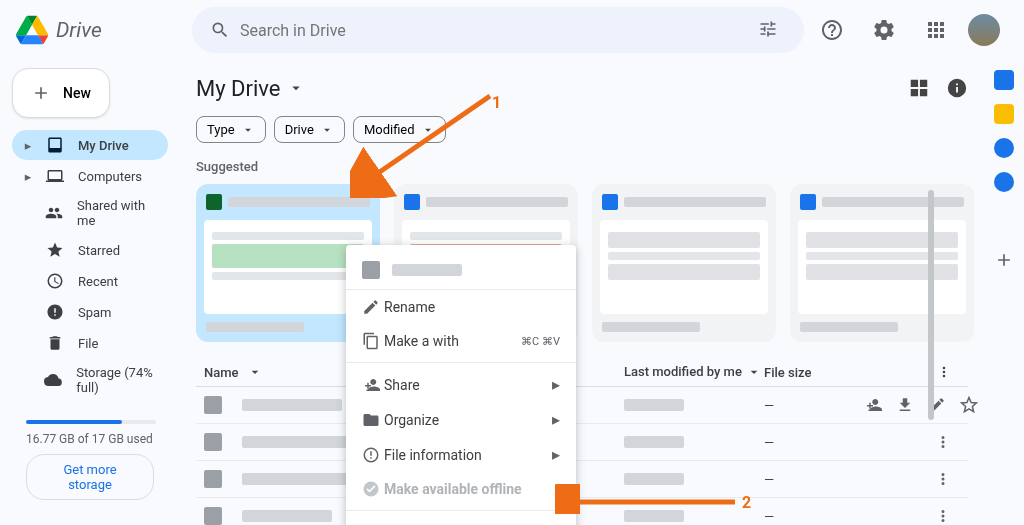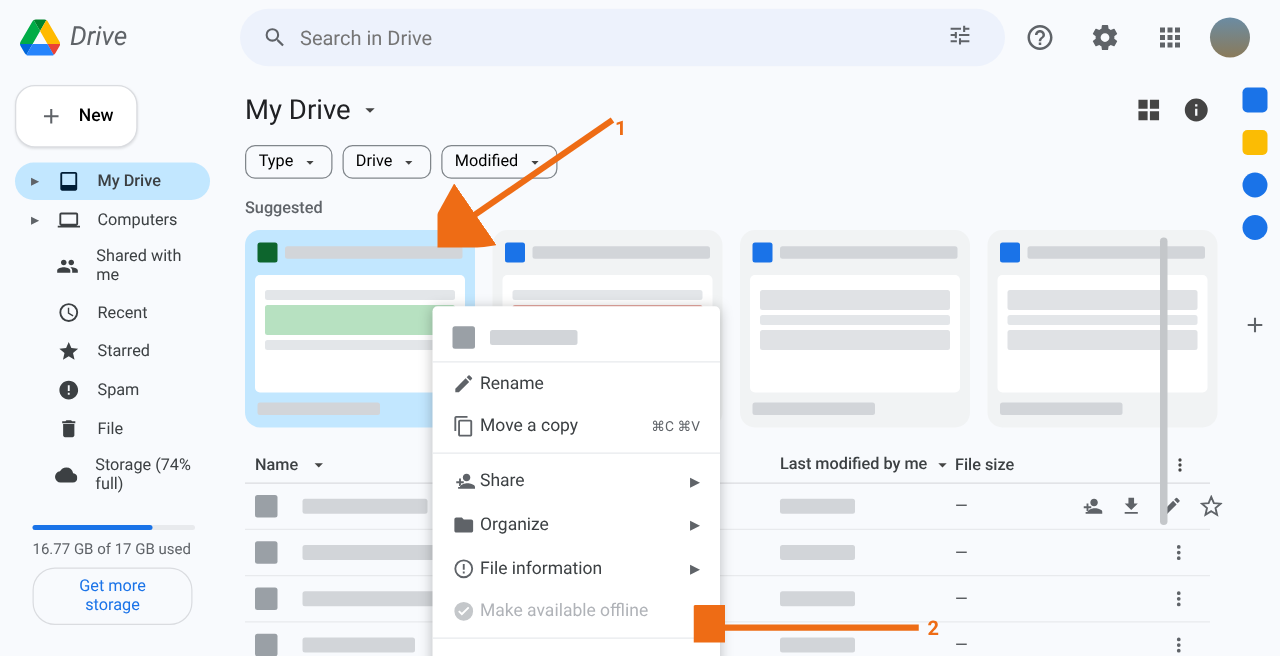--- a/index.html
+++ b/index.html
@@ -71,21 +71,21 @@
 .tr .ico { width:18px; height:18px; background:#9aa0a6; border-radius:2px; margin-right:12px; }
 .tr .nm { height:12px; width:100px; background:#d2d5d9; border-radius:2px; }
 .tr .mod { height:12px; width:60px; background:#d2d5d9; border-radius:2px; }
 .tr .col-act svg { width:18px; height:18px; fill:#5f6368; cursor:pointer; }
 
 .ctx { position: absolute; left: 346px; top: 245px; width: 230px; background: #fff; border-radius: 4px; box-shadow: 0 2px 10px rgba(0,0,0,0.25); padding: 6px 0; z-index: 50; font-size: 14px; }
 .ctx .hdr { display:flex; align-items:center; gap:12px; padding:10px 16px; border-bottom:1px solid #e8eaed; }
 .ctx .hdr .ico { width:18px; height:18px; background:#9aa0a6; border-radius:2px; }
 .ctx .hdr .txt { height:12px; width:70px; background:#d2d5d9; border-radius:2px; }
 .ctx li { list-style:none; display:flex; align-items:center; gap:4px; padding: 8px 16px; cursor:pointer; position:relative; }
-.ctx li.disabled { color:#b0b3b8; cursor:default; }
+.ctx li.disabled { color:#b0b3b8; cursor:default;font-weight:bold; }
 .ctx li svg { width:18px; height:18px; fill:#5f6368; }
 .ctx li.disabled svg { fill:#c4c7ca; }
 .ctx li .sub { margin-left:auto; font-size:16px; color:#5f6368; }
 .ctx li .sc { margin-left:auto; font-size:11px; color:#5f6368; }
 .ctx hr { border:none; border-top:1px solid #e8eaed; margin:4px 0; }
 
 .right-rail { width: 40px; display:flex; flex-direction:column; align-items:center; gap:14px; padding-top:10px; }
 .rr-ico { width:20px; height:20px; border-radius:4px; cursor:pointer; }
 
 .arrow1 { position:absolute; left:350px; top:88px; z-index:60; pointer-events: none; }
@@ -163,30 +163,30 @@
       <li>
           <span class="caret"></span>
           <svg viewBox="0 0 24 24">
             <path d="M16 11c1.66 0 3-1.34 3-3s-1.34-3-3-3-3 1.34-3 3 1.34 3 3 3zm-8 0c1.66 0 3-1.34 3-3S9.66 5 8 5 5 6.34 5 8s1.34 3 3 3zm0 2c-2.33 0-7 1.17-7 3.5V19h14v-2.5c0-2.33-4.67-3.5-7-3.5zm8 0c-.29 0-.62.02-.97.05 1.16.84 1.97 1.97 1.97 3.45V19h6v-2.5c0-2.33-4.67-3.5-7-3.5z"></path>
           </svg>
           <span>Shared with me</span>
         </li>
       <li>
           <span class="caret"></span>
           <svg viewBox="0 0 24 24">
+            <path d="M12 17.27L18.18 21l-1.64-7.03L22 9.24l-7.19-.61L12 2 9.19 8.63 2 9.24l5.46 4.73L5.82 21z"></path>
+          </svg>
+          <span>Starred</span>
+        </li>
+      <li>
+          <span class="caret"></span>
+          <svg viewBox="0 0 24 24">
             <path d="M12 2a10 10 0 100 20 10 10 0 000-20zm0 18a8 8 0 110-16 8 8 0 010 16zm.5-13H11v6l5.25 3.15.75-1.23-4.5-2.67z"></path>
           </svg>
           <span>Recent</span>
-        </li>
-      <li>
-          <span class="caret"></span>
-          <svg viewBox="0 0 24 24">
-            <path d="M12 17.27L18.18 21l-1.64-7.03L22 9.24l-7.19-.61L12 2 9.19 8.63 2 9.24l5.46 4.73L5.82 21z"></path>
-          </svg>
-          <span>Starred</span>
         </li>
       <li>
           <span class="caret"></span>
           <svg viewBox="0 0 24 24">
             <path d="M12 2C6.48 2 2 6.48 2 12s4.48 10 10 10 10-4.48 10-10S17.52 2 12 2zm1 15h-2v-2h2v2zm0-4h-2V7h2v6z"></path>
           </svg>
           <span>Spam</span>
         </li>
       <li>
           <span class="caret"></span>
@@ -430,21 +430,21 @@
     <li>
         <svg viewBox="0 0 24 24">
           <path d="M3 17.25V21h3.75l11-11-3.75-3.75-11 11zM20.71 7.04a1 1 0 000-1.41l-2.34-2.34a1 1 0 00-1.41 0L15.13 5.13l3.75 3.75 1.83-1.84z"></path>
         </svg>
         <span>Rename</span>
       </li>
     <li>
         <svg viewBox="0 0 24 24">
           <path d="M16 1H4c-1.1 0-2 .9-2 2v14h2V3h12V1zm3 4H8c-1.1 0-2 .9-2 2v14c0 1.1.9 2 2 2h11c1.1 0 2-.9 2-2V7c0-1.1-.9-2-2-2zm0 16H8V7h11v14z"></path>
         </svg>
-        <span>Move a copy</span>
+        <span>Make a with</span>
         <span class="sc">⌘C ⌘V</span>
       </li>
     <hr>
     <li>
         <svg viewBox="0 0 24 24">
           <path d="M15 12c2.21 0 4-1.79 4-4s-1.79-4-4-4-4 1.79-4 4 1.79 4 4 4zm-9 6v2h18v-2c0-2.66-5.33-4-8-4s-8 1.34-8 4zm-2-6h3V9h2v3h3v2H9v3H7v-3H4z"></path>
         </svg>
         <span>Share</span>
         <span class="sub">▸</span>
       </li>

